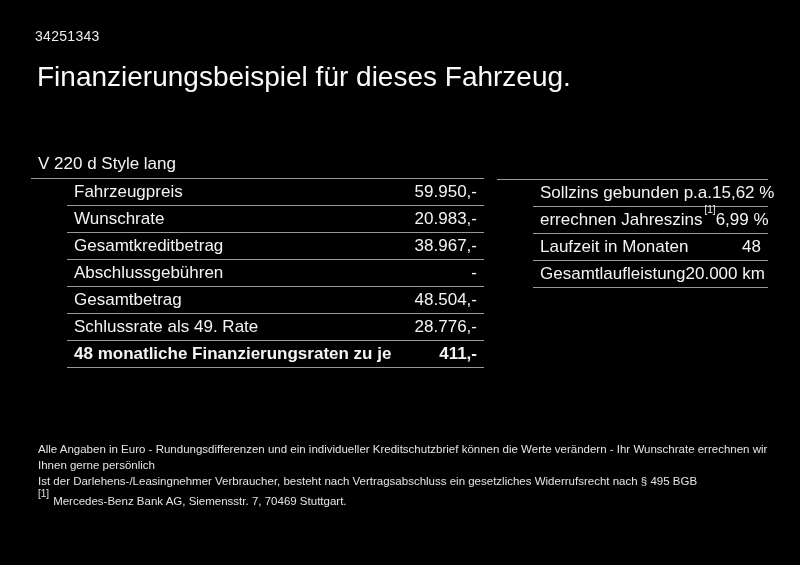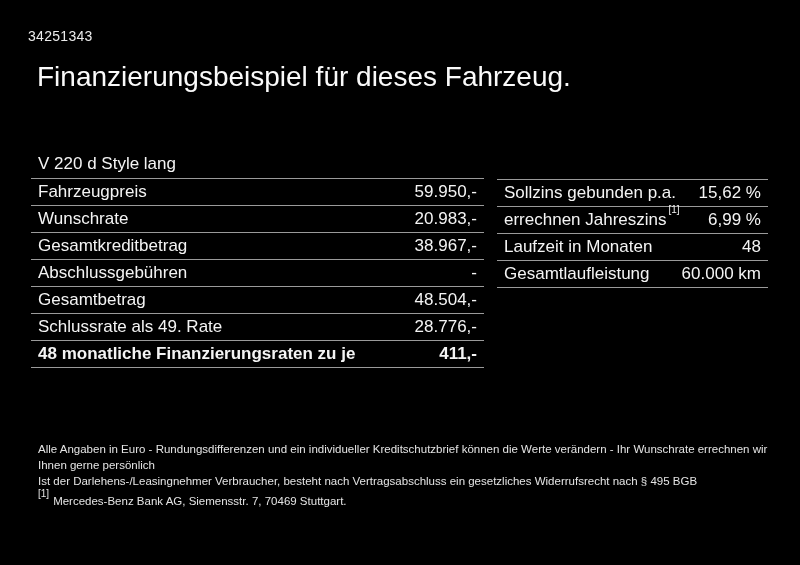--- a/index.html
+++ b/index.html
@@ -11,40 +11,40 @@
   html,body{background:var(--background);}
   body{
     width:800px;height:565px;overflow:hidden;
     font-family:"Liberation Sans",sans-serif;
     color:var(--text);
     -webkit-font-smoothing:antialiased;
   }
   .canvas{position:relative;width:800px;height:565px;background:var(--background);}
 
   .id-number{
-    position:absolute;left:28px;top:28px;
+    position:absolute;left:35px;top:28px;
     font-size:14px;letter-spacing:0.3px;color:#ececec;
   }
   .page-title{
     position:absolute;left:37px;top:57px;width:560px;
     font-size:28px;line-height:40px;font-weight:400;color:#fafafa;
   }
 
   
   .fin-table{
     position:absolute;left:31px;top:150px;width:453px;
     font-size:17px;
   }
   .fin-header{
     height:29px;display:flex;align-items:center;
     padding:0 7px;border-bottom:1px solid var(--divider);
   }
   .row{
     height:27px;display:flex;align-items:center;justify-content:space-between;
-    padding:0 7px;border-bottom:1px solid var(--divider);
+    padding:0 7px;border-bottom:1px solid var(--divider);margin-left:36px;
   }
   .row .label{white-space:nowrap;}
   .row .value{white-space:nowrap;text-align:right;}
   .row.bold{font-weight:700;}
 
   
   .cond-table{
     position:absolute;left:497px;top:179px;width:271px;
     font-size:17px;border-top:1px solid var(--divider);
   }
@@ -117,21 +117,21 @@
     <div class="row">
       <span class="label"><span>errechnen Jahreszins</span><sup class="fn">[1]</sup></span>
       <span class="value">6,99 %</span>
     </div>
     <div class="row">
       <span class="label"><span>Laufzeit in Monaten</span></span>
       <span class="value">48</span>
     </div>
     <div class="row">
       <span class="label"><span>Gesamtlaufleistung</span></span>
-      <span class="value">60.000 km</span>
+      <span class="value">20.000 km</span>
     </div>
   </div>
 
   <div class="notes">
     <div class="note">Alle Angaben in Euro - Rundungsdifferenzen und ein individueller Kreditschutzbrief können die Werte verändern - Ihr Wunschrate errechnen wir Ihnen gerne persönlich</div>
     <div class="note">Ist der Darlehens-/Leasingnehmer Verbraucher, besteht nach Vertragsabschluss ein gesetzliches Widerrufsrecht nach § 495 BGB</div>
     <div class="note-footnote"><sup class="fn">[1]</sup><span>Mercedes-Benz Bank AG, Siemensstr. 7, 70469 Stuttgart.</span></div>
   </div>
 
 </div>

